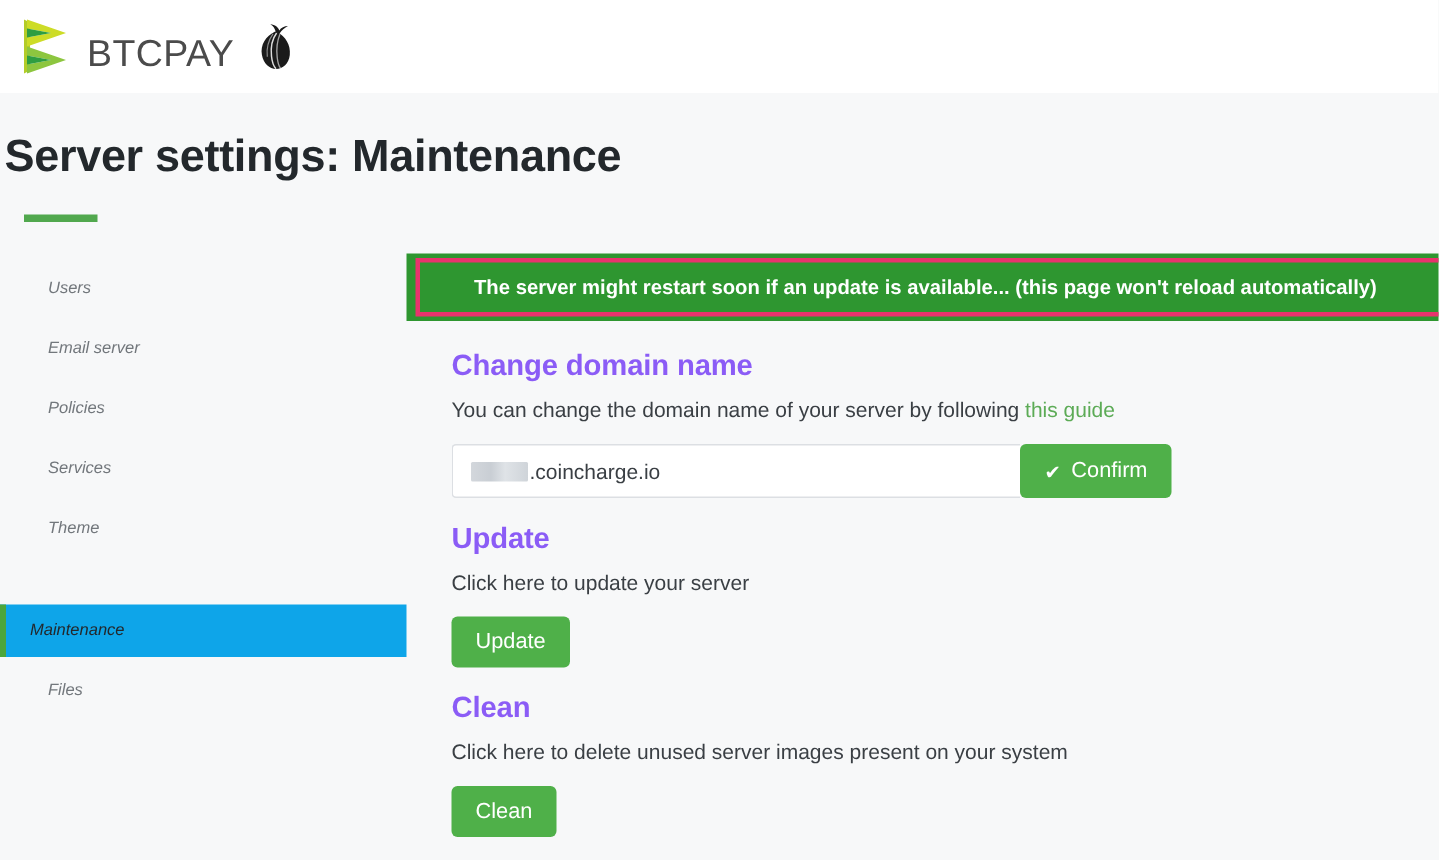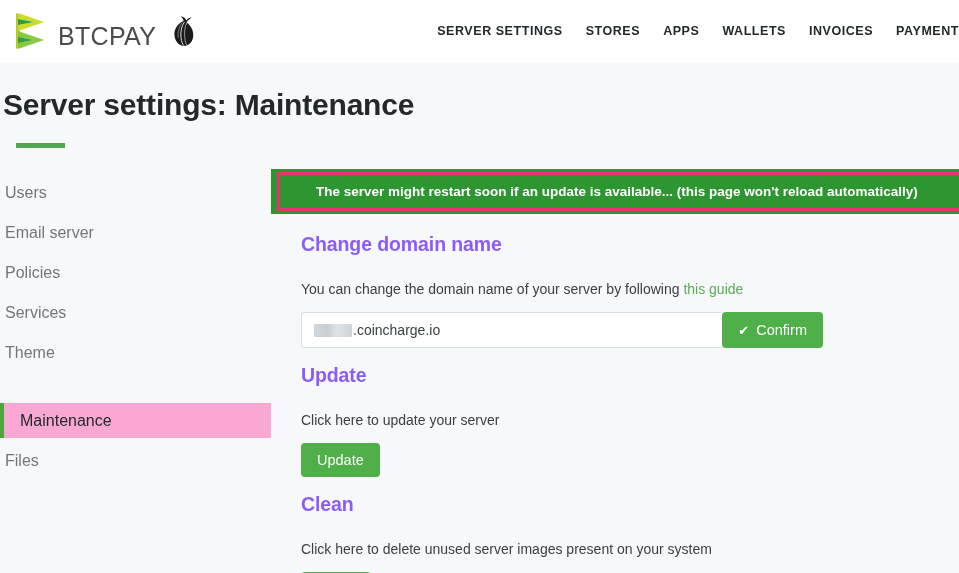--- a/index.html
+++ b/index.html
@@ -81,31 +81,32 @@
   }
 
   
   .sidebar {
     width: 271px;
     flex: 0 0 271px;
     padding-top: 6px;
   }
   .side-item {
     display: block;
-    font-size: 16px;
+    font-size: 11px;
     color: #72777c;
-    padding: 9px 0 9px 1px;
+    padding: 9px 0 9px 28px;
     border-left: 4px solid transparent;
     margin-bottom: 5px;
     cursor: pointer;
     text-decoration: none;
     line-height: 17px;
+    font-style: italic;
   }
   .side-item.active {
-    background: #f9a8d4;
+    background: #0ea5e9;
     border-left: 4px solid #4ca63c;
     color: #23282c;
     padding-left: 16px;
     margin-top: 33px;
   }
 
   
   .main {
     flex: 1 1 auto;
     padding-right: 0;
@@ -140,33 +141,33 @@
   .section.tight { margin-top: 16px; }
   .sec-title {
     font-size: 19.5px;
     font-weight: 700;
     color: #8b5cf6;
     letter-spacing: -0.1px;
   }
   .sec-desc {
     font-size: 14px;
     color: #3a3f44;
-    margin-top: 24px;
+    margin-top: 8px;
     line-height: 19px;
   }
   .inline-link {
     color: #5cab56;
     text-decoration: none;
     cursor: pointer;
   }
 
   .domain-row {
     display: flex;
     margin-top: 13px;
-    width: 522px;
+    width: 480px;
     height: 36px;
   }
   .domain-input {
     flex: 1 1 auto;
     border: 1px solid #dcdfe3;
     border-right: none;
     background: #fff;
     font-size: 14px;
     color: #3a3f44;
     padding: 0 12px;
@@ -234,28 +235,20 @@
   <span>
     <svg class="onion-icon" viewBox="0 0 27 34" xmlns="http://www.w3.org/2000/svg">
       <path d="M13.5 7 C7 10 3.5 16 4.6 22.5 C5.6 28.4 9.8 32 14 32 C18.6 32 22.6 28.2 23.2 22.6 C23.9 16.2 20.4 10.2 14.6 7.2 Z" fill="#1b1b1b"></path>
       <path d="M14.4 8 C11.4 12 10.4 18 11 23.5 C11.4 27.6 12.6 30.4 14 31.8" stroke="#ffffff" stroke-width="1" fill="none" opacity="0.85"></path>
       <path d="M16.6 8.8 C14.8 13.2 14.2 19 14.8 24.2 C15.2 27.8 16 30.2 17 31.4" stroke="#ffffff" stroke-width="0.9" fill="none" opacity="0.6"></path>
       <path d="M12 8.6 C9 12.8 7.6 18.6 8.2 23.8" stroke="#ffffff" stroke-width="0.8" fill="none" opacity="0.5"></path>
       <path d="M13.9 7.4 C13.2 5.2 12.4 3.4 10.2 2.2 C13.4 2.6 15.6 4 16.2 6.4 C17.4 4.4 19.6 3.4 22 3.4 C19.8 4.6 17.6 6.2 16.4 8.4 Z" fill="#1b1b1b"></path>
     </svg>
   </span>
 
-  <nav class="nav-links">
-    <a class="nav-link">SERVER SETTINGS</a>
-    <a class="nav-link">STORES</a>
-    <a class="nav-link">APPS</a>
-    <a class="nav-link">WALLETS</a>
-    <a class="nav-link">INVOICES</a>
-    <a class="nav-link">PAYMENT</a>
-  </nav>
 </div>
 
 <div class="page">
   <h1 class="page-title">Server settings: Maintenance</h1>
   <div class="title-rule"></div>
 
   <div class="content">
 
     <aside class="sidebar">
       <a class="side-item">Users</a>

